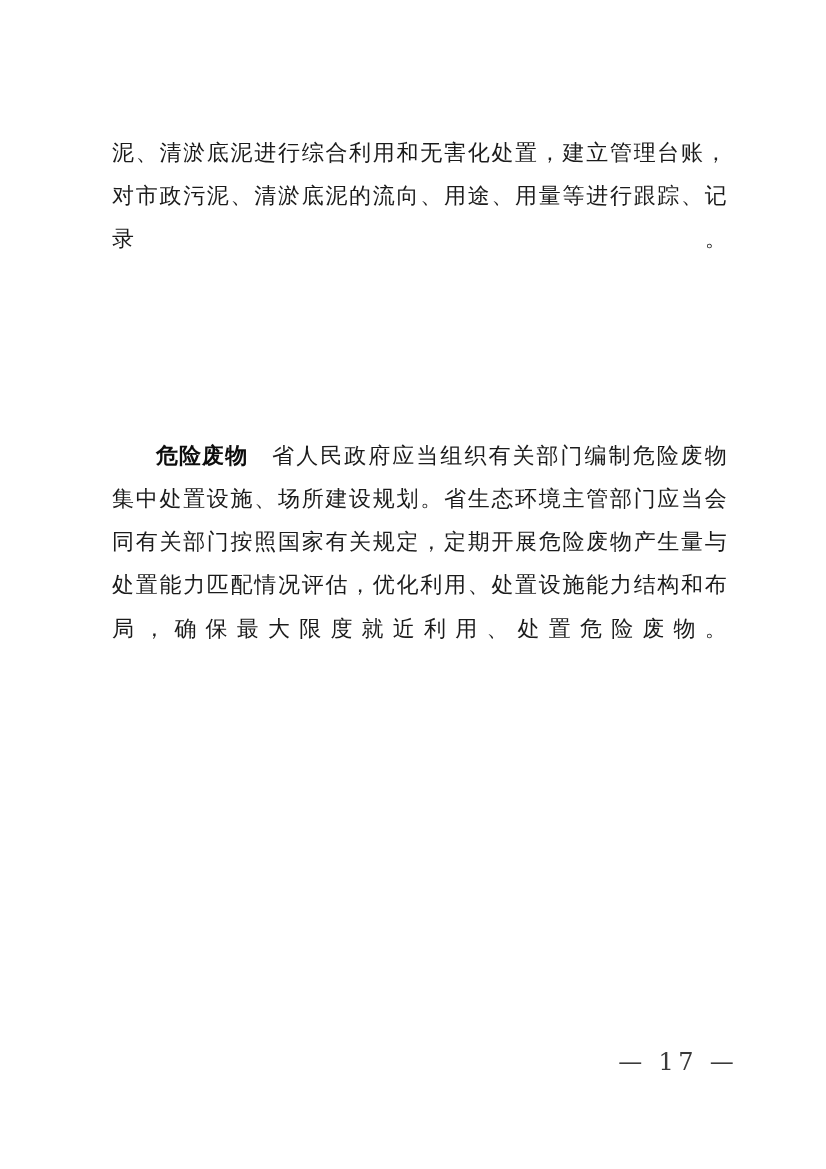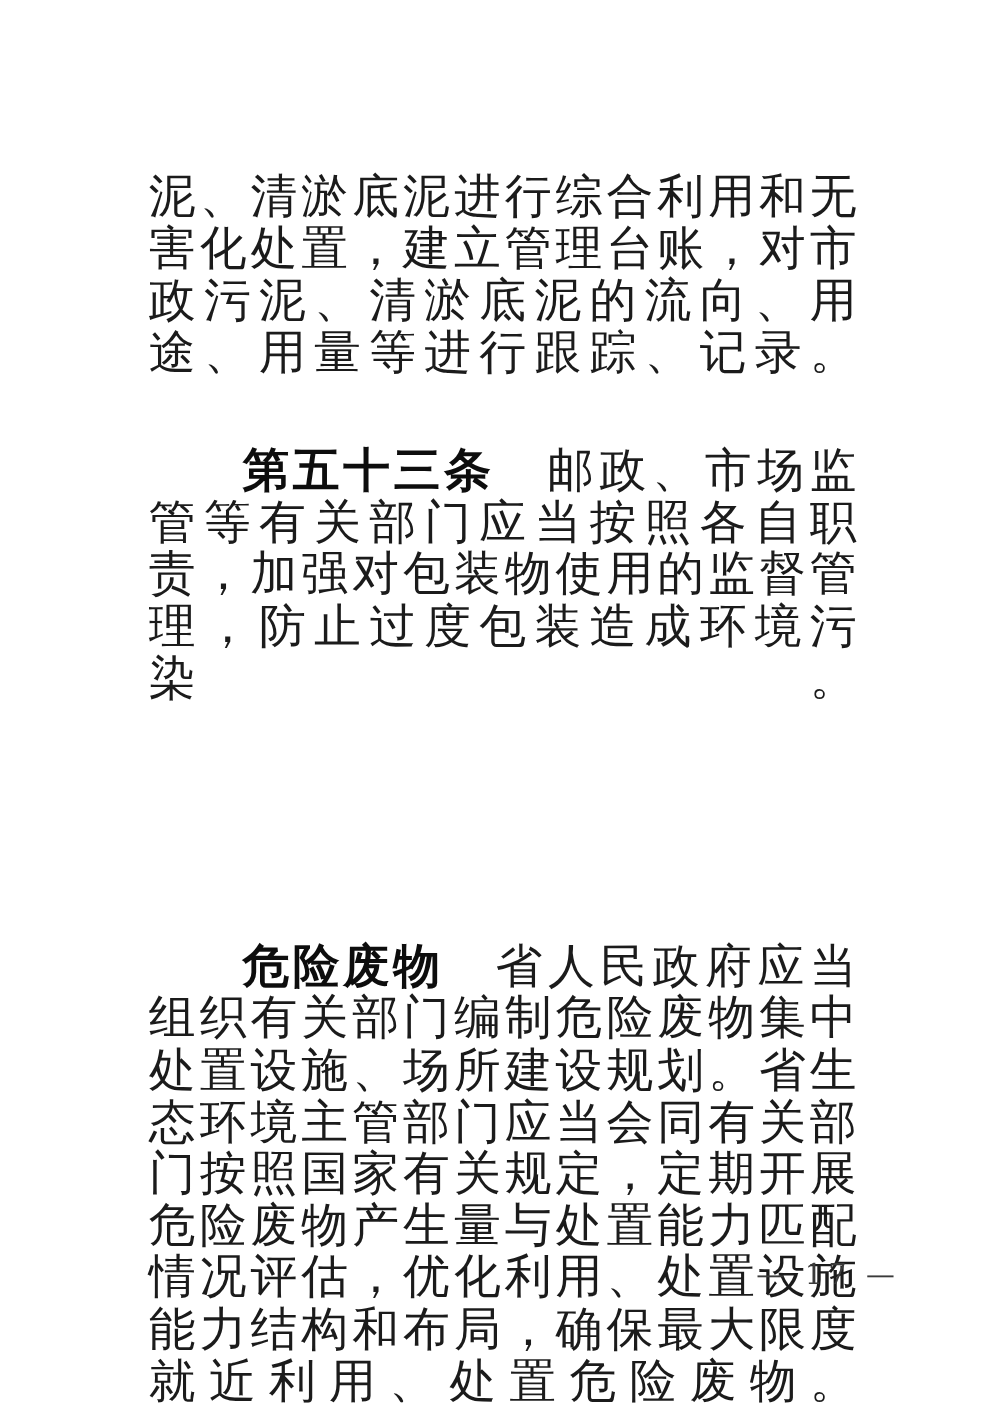--- a/index.html
+++ b/index.html
@@ -22,26 +22,26 @@
   
   #textblock {
     position: absolute;
     left: 112px;
     top: 131px;
     width: 616px;
   }
 
   
   .para {
-    font-size: 39px;
+    font-size: 22px;
     line-height: 43.2px;
     text-align: justify;
     text-justify: inter-character;
     text-indent: 2em;
-    margin: 12px;
+    margin: 0;
     letter-spacing: 0.055em;
     color: #1b1b1b;
     font-family: "DejaVu Serif", "Liberation Serif", serif;
     font-weight: 400;
   }
 
   
   .para.runon {
     text-indent: 0;
   }
@@ -80,44 +80,41 @@
     display: inline-block;
     width: 1.1em;
   }
 
   .vspace-before-chapter { height: 64px; }
   .vspace-after-chapter  { height: 66px; }
 
   
   #footer {
     position: absolute;
-    left: 12px;
+    left: 0;
     top: 1048px;
     width: 738px;
     text-align: right;
     font-family: "DejaVu Serif", "Liberation Serif", serif;
     font-size: 24px;
     letter-spacing: 0.18em;
     color: #3a3a3a;
   }
 </style>
 </head>
 <body>
 
 <div id="page">
 
   <div id="textblock">
 
     <p class="para runon">
       <span>泥、清淤底泥进行综合利用和无害化处置，建立管理台账，对市政污泥、清淤底泥的流向、用途、用量等进行跟踪、记录。</span>
     </p>
 
-    <p class="para">
-      <span class="artno">第五十三条</span><span class="artgap"></span><span>邮政、市场监管等有关部门应当按照各自职责，加强对包装物使用的监督管理，防止过度包装造成环境污染。</span>
-    </p>
 
 
     <div class="vspace-before-chapter"></div>
 
 
     <div class="vspace-after-chapter"></div>
 
     <p class="para">
       <span class="artno">危险废物</span><span class="artgap"></span><span>省人民政府应当组织有关部门编制危险废物集中处置设施、场所建设规划。省生态环境主管部门应当会同有关部门按照国家有关规定，定期开展危险废物产生量与处置能力匹配情况评估，优化利用、处置设施能力结构和布局，确保最大限度就近利用、处置危险废物。</span>
     </p>

